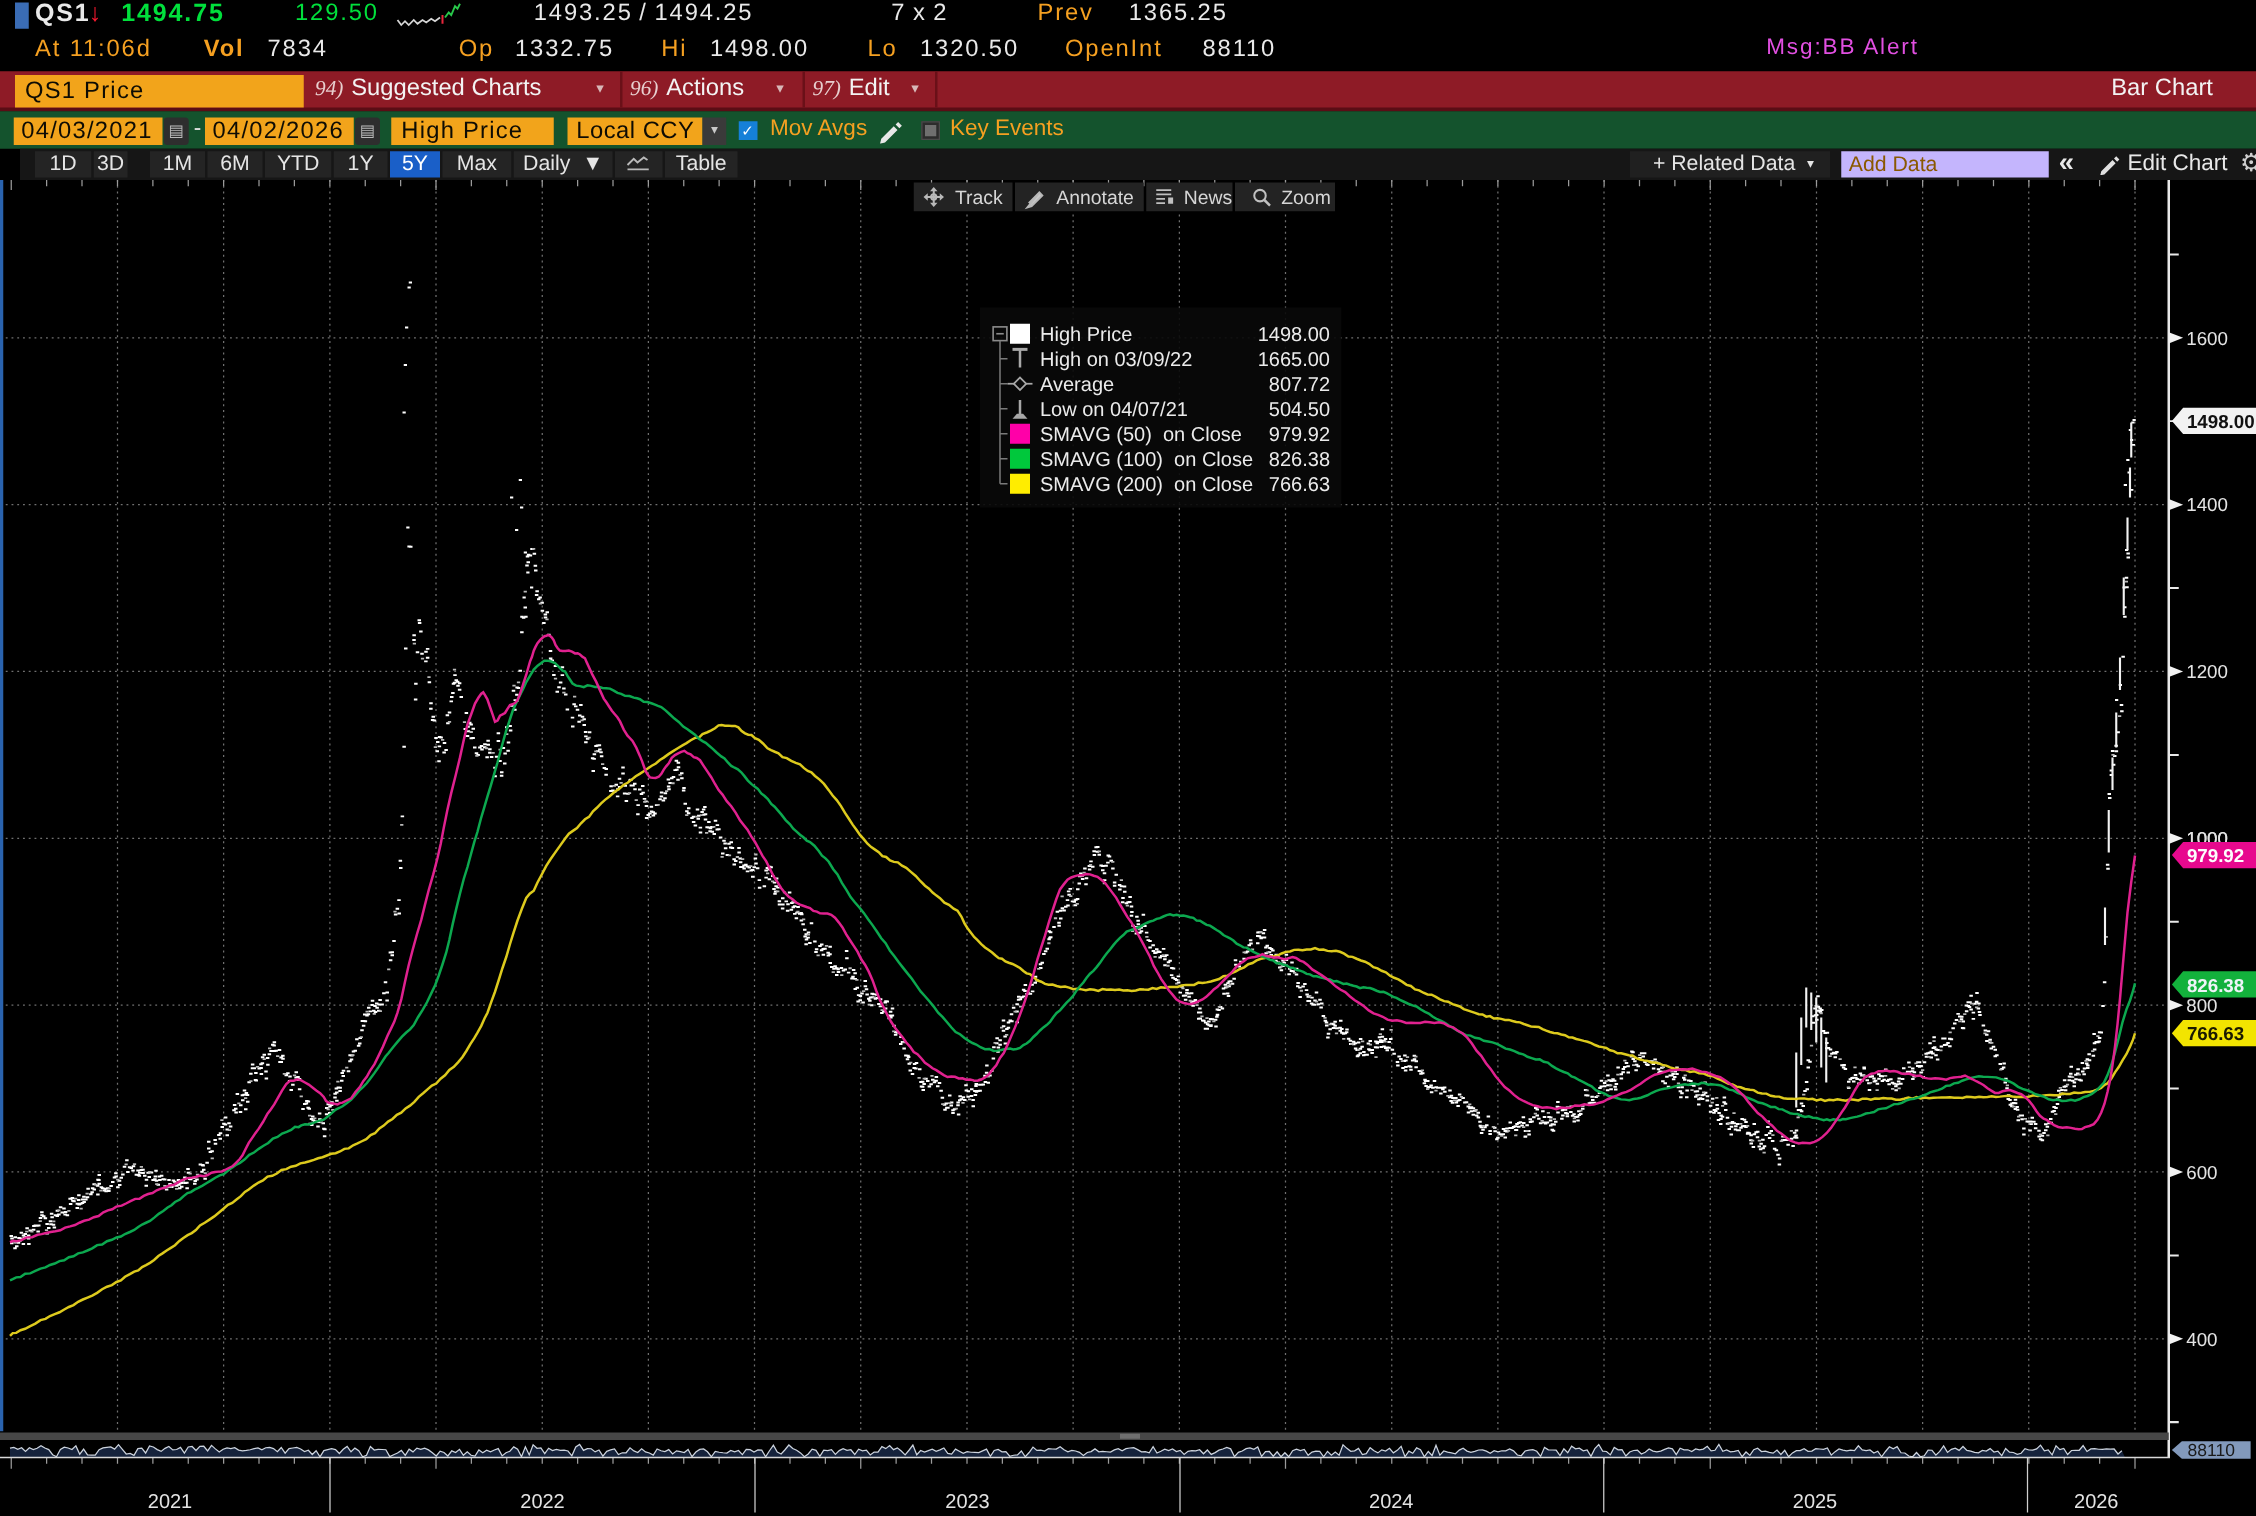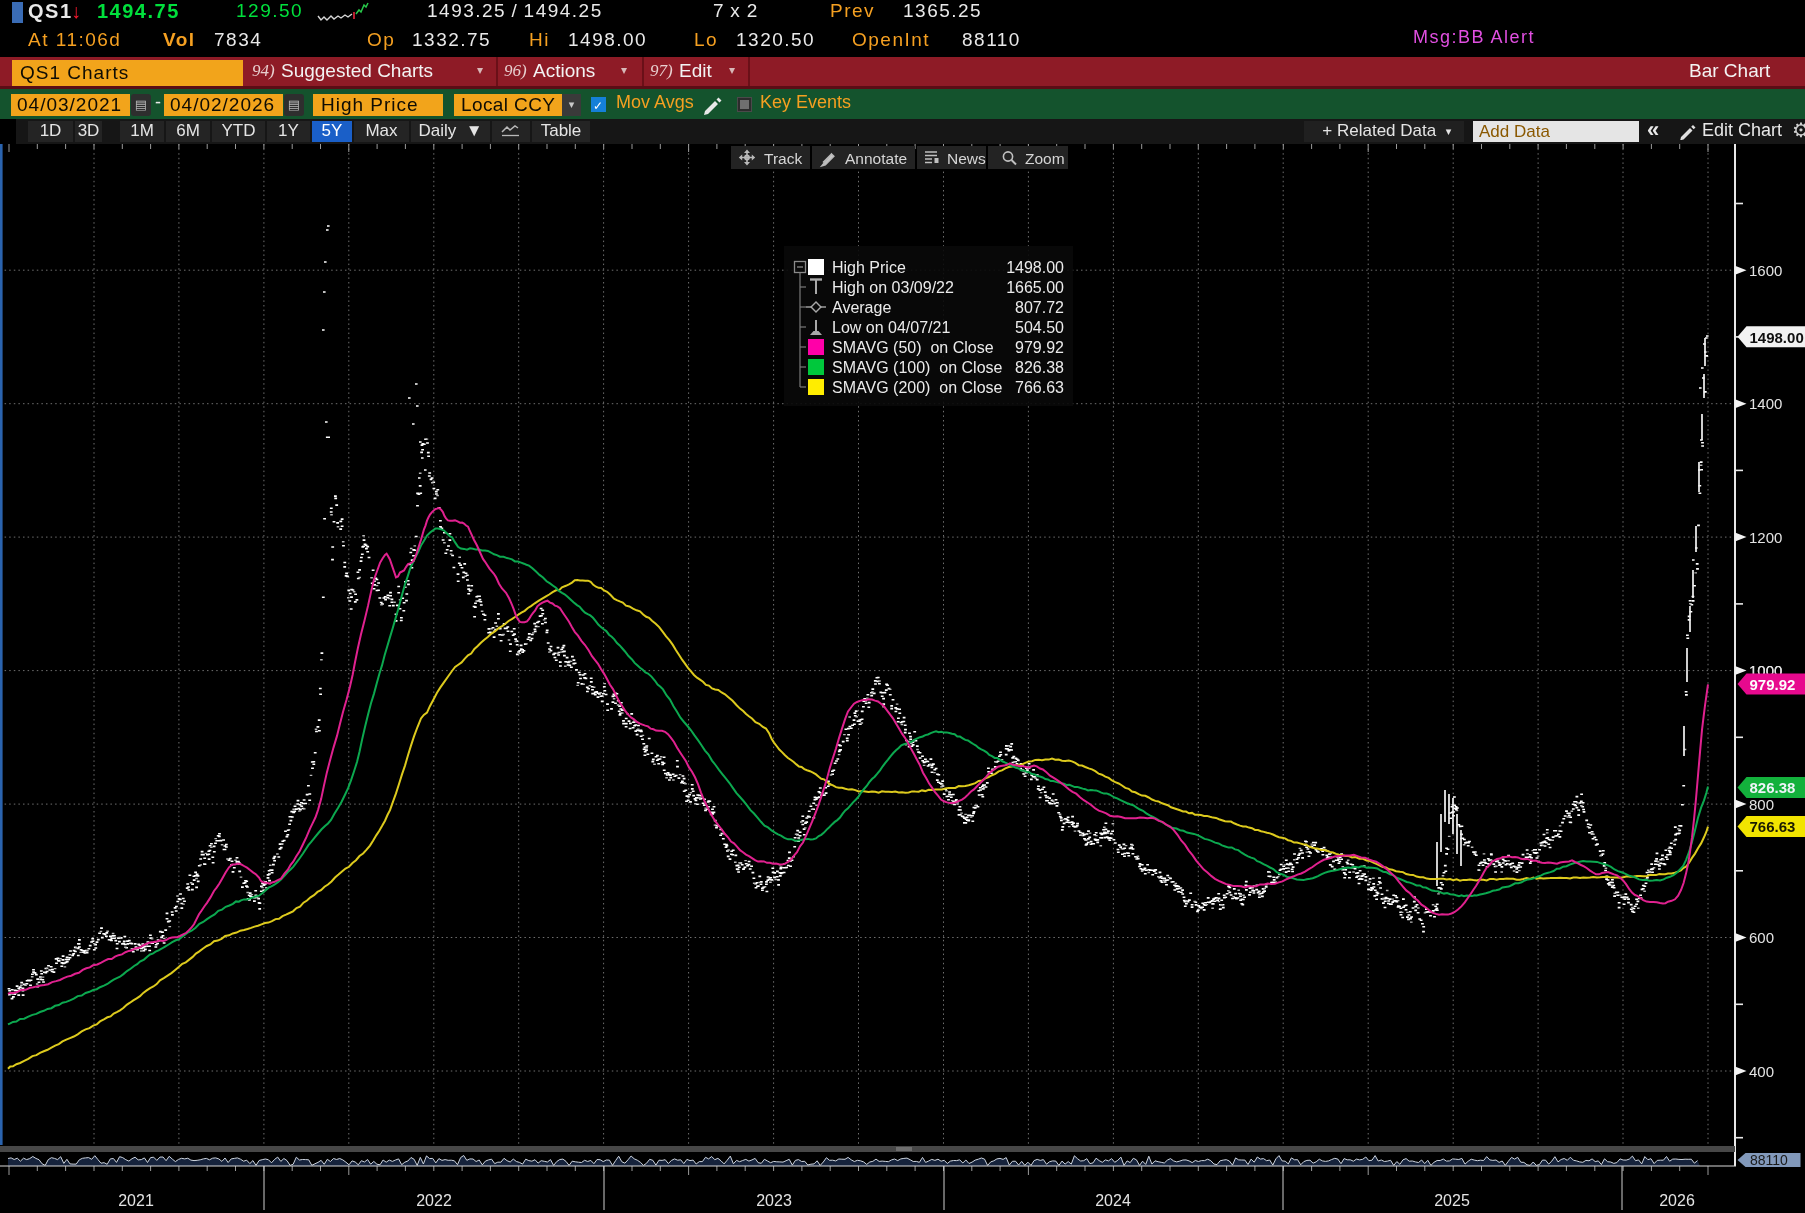--- a/index.html
+++ b/index.html
@@ -51,21 +51,21 @@
  <span class="o" style="left:529px">Hi</span>
  <span class="w" style="left:568px">1498.00</span>
  <span class="o" style="left:694px">Lo</span>
  <span class="w" style="left:736px">1320.50</span>
  <span class="o" style="left:852px">OpenInt</span>
  <span class="w" style="left:962px">88110</span>
  <span style="left:1413px;top:0;color:#e14fe1;font-size:18px;letter-spacing:1.5px">Msg:BB Alert</span>
 </div>
 <div class="r3">
  <div class="obox" style="left:12px;top:3px;width:231px;height:26px">
-      <span style="left:8px;top:2px">QS1 Charts</span>
+      <span style="left:8px;top:2px">QS1 Price</span>
     </div>
  <span class="mnum" style="left:252px">94)</span>
     <span class="mtxt" style="left:281px">Suggested Charts</span>
     <span class="mar" style="left:477px">▾</span>
  <div class="msep" style="left:496px"></div>
  <span class="mnum" style="left:504px">96)</span>
     <span class="mtxt" style="left:533px">Actions</span>
     <span class="mar" style="left:621px">▾</span>
  <div class="msep" style="left:642px"></div>
  <span class="mnum" style="left:650px">97)</span>
@@ -110,21 +110,21 @@
  <div class="btn" style="left:251px;width:43px">1Y</div>
  <div class="btn" style="left:296px;width:40px;background:#1a5fc8;color:#fff">5Y</div>
  <div class="btn" style="left:338px;width:55px">Max</div>
  <div class="btn" style="left:395px;width:79px">Daily&nbsp;&nbsp;▼</div>
  <div class="btn" style="left:476px;width:38px"><svg width="22" height="14" viewBox="0 0 22 14" style="margin-top:2px">
         <path d="M2 9 l5 -5 3 3 5 -4 3 2" stroke="#b9b9b9" stroke-width="1.5" fill="none"></path>
         <path d="M2 12.5 h17" stroke="#b9b9b9" stroke-width="1.3"></path>
       </svg></div>
  <div class="btn" style="left:516px;width:58px">Table</div>
  <div class="btn" style="left:1288px;width:160px;background:#202020">+&nbsp;Related&nbsp;Data&nbsp;&nbsp;<span style="font-size:11px">▾</span></div>
- <div style="position:absolute;left:1457px;top:2px;width:166px;height:21px;background:#e5e5e5">
+ <div style="position:absolute;left:1457px;top:2px;width:166px;height:21px;background:#c4b5fd">
       <span style="position:absolute;left:6px;top:1px;color:#8a5800;font-size:17px">Add Data</span>
     </div>
  <span style="position:absolute;left:1631px;top:-2px;color:#e8e8e8;font-size:22px;font-weight:bold">«</span>
  <svg style="position:absolute;left:1663px;top:4px" width="20" height="17" viewBox="0 0 20 17">
       <path d="M2 14 l9 -9 2.5 2.5 -9 9 -3.3 .8z M12.2 3.8 l1.8 -1.8 2.5 2.5 -1.8 1.8z" fill="#e0e0e0"></path>
     </svg>
  <span style="position:absolute;left:1686px;top:1px;color:#e8e8e8;font-size:18px">Edit Chart</span>
  <span style="position:absolute;left:1776px;top:-1px;color:#cfcfcf;font-size:20px">⚙</span>
 </div>
 

